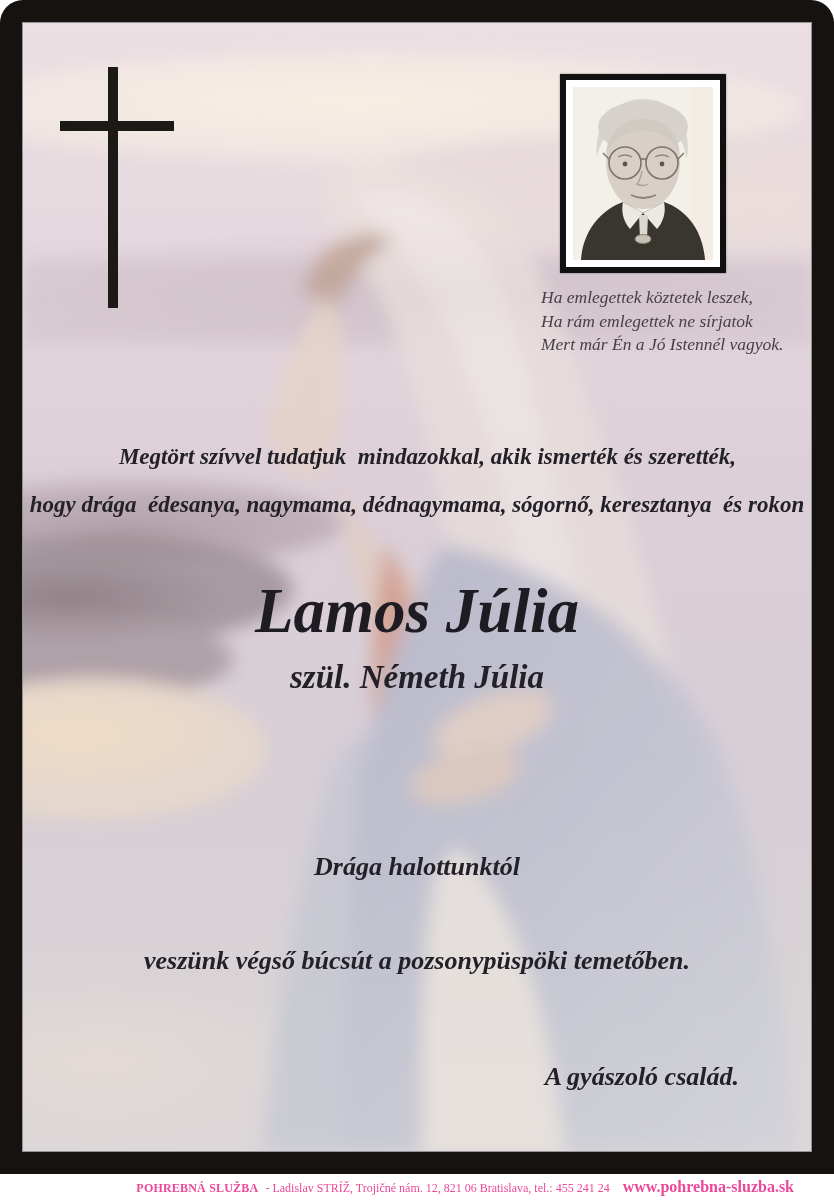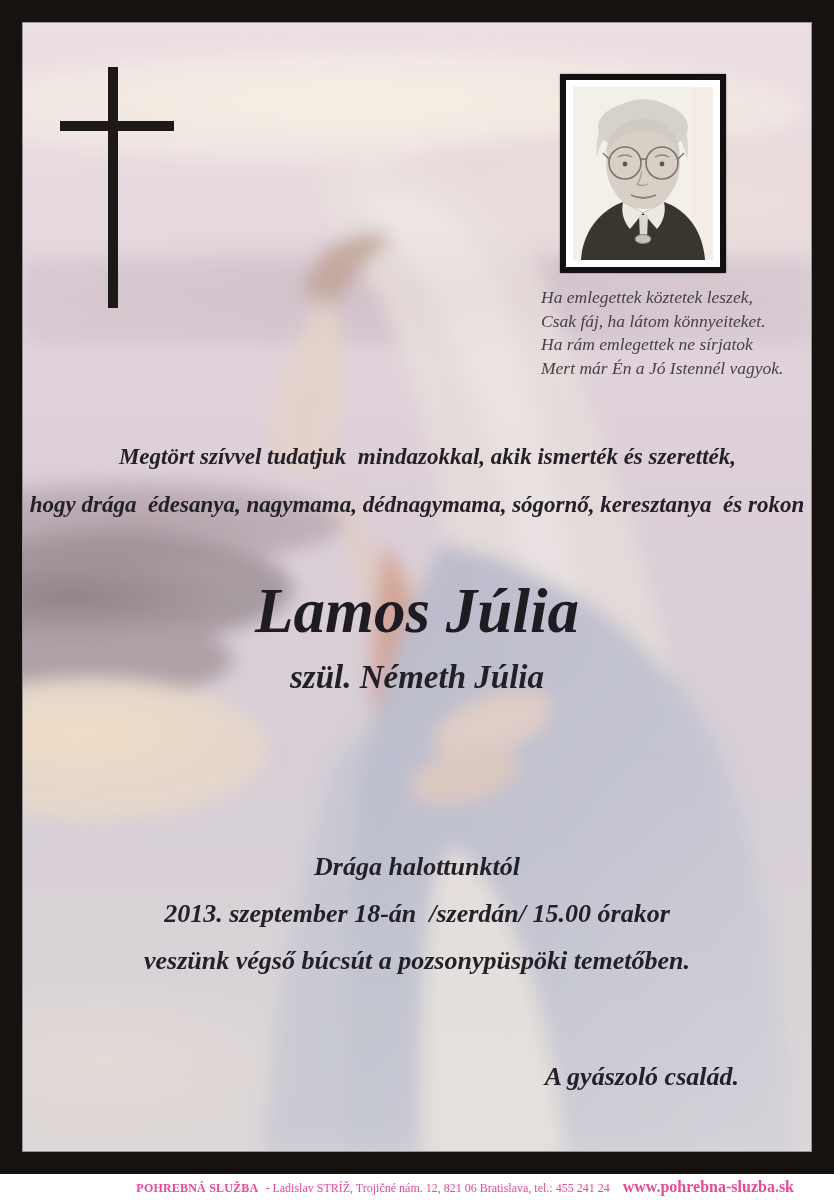--- a/index.html
+++ b/index.html
@@ -1,18 +1,19 @@
 <!DOCTYPE html>
 <html><head>
 <meta charset="utf-8">
 <style>
   html,body{margin:0;padding:0;background:#ffffff;}
   .page{
     position:relative;width:834px;height:1200px;background:#ffffff;overflow:hidden;
     font-family:"Liberation Serif","DejaVu Serif",serif;
+    border-radius:23px;
   }
   .frame{
     position:absolute;left:0;top:0;width:834px;height:1174px;
     background:#161210;box-sizing:border-box;padding:22px;
   }
   .content{
     position:relative;width:790px;height:1130px;overflow:hidden;
     box-sizing:border-box;border:1px solid #96929a;
     background:
       radial-gradient(ellipse 220px 70px at 6% 51%, rgba(128,110,114,0.50), transparent 70%),
@@ -135,33 +136,31 @@
           <path d="M8,173 C10,142 30,122 50,115 L70,126 L91,115 C112,122 130,142 132,173 Z" fill="#39352f"></path>
           <path d="M50,115 L70,126 L57,142 C50,134 48,124 50,115 Z" fill="#ece9e2"></path>
           <path d="M91,115 L70,126 L84,142 C91,134 93,124 91,115 Z" fill="#ece9e2"></path>
           <path d="M66,128 L75,128 L74,152 L67,152 Z" fill="#dcd8d0"></path>
           <ellipse cx="70" cy="152" rx="8" ry="4.5" fill="#c8c2b6" stroke="#877f73" stroke-width="1"></ellipse>
         </svg>
       </div>
 
       <div class="poem">
         <div>Ha emlegettek köztetek leszek,</div>
-        <div>Csak fáj, ha látom könnyeiteket.</div>
         <div>Ha rám emlegettek ne sírjatok</div>
         <div>Mert már Én a Jó Istennél vagyok.</div>
       </div>
 
       <div class="txt ann1">Megtört szívvel tudatjuk  mindazokkal, akik ismerték és szerették,</div>
       <div class="txt ann2">hogy drága  édesanya, nagymama, dédnagymama, sógornő, keresztanya  és rokon</div>
 
       <h1 class="txt name">Lamos Júlia</h1>
       <div class="txt maiden">szül. Németh Júlia</div>
 
       <div class="txt fun1">Drága halottunktól</div>
-      <div class="txt fun2">2013. szeptember 18-án  /szerdán/ 15.00 órakor</div>
       <div class="txt fun3">veszünk végső búcsút a pozsonypüspöki temetőben.</div>
 
       <div class="closing">A gyászoló család.</div>
 
     </div>
   </div>
 
   <div class="footer">
     <span class="svc">POHREBNÁ SLUŽBA</span>
     <span class="det">- Ladislav STRÍŽ, Trojičné nám. 12, 821 06 Bratislava, tel.: 455 241 24</span>

